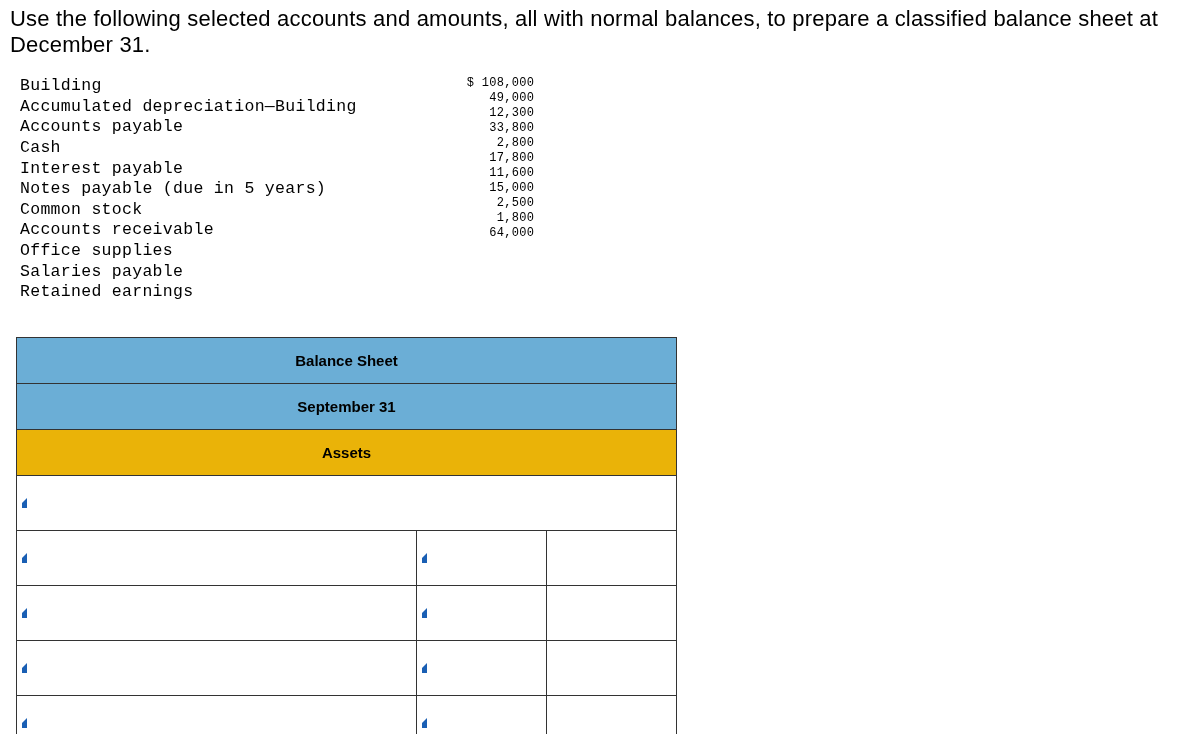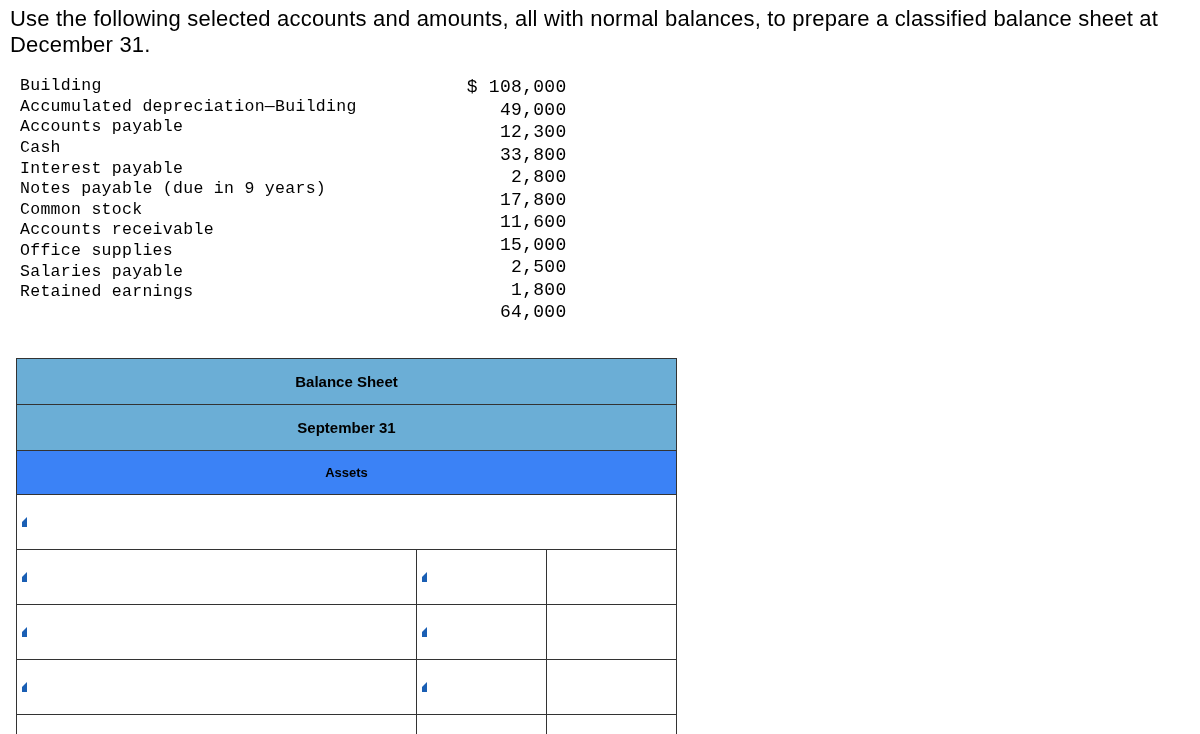--- a/index.html
+++ b/index.html
@@ -22,21 +22,21 @@
     }
     .account-labels {
       font-family: 'Courier New', Courier, monospace;
       font-size: 16.5px;
       line-height: 1.25;
       white-space: pre;
       letter-spacing: 0.3px;
     }
     .account-values {
       font-family: 'Courier New', Courier, monospace;
-      font-size: 18px;
+      font-size: 12px;
       line-height: 1.25;
       white-space: pre;
       letter-spacing: 0.3px;
     }
     .bs-table {
       border-collapse: collapse;
       width: 660px;
       margin-left: 6px;
       table-layout: fixed;
     }
@@ -47,24 +47,24 @@
       vertical-align: middle;
       position: relative;
     }
     .bs-header-1, .bs-header-2 {
       background: #6baed6;
       text-align: center;
       font-weight: bold;
       font-size: 15px;
     }
     .bs-header-3 {
-      background: #3b82f6;
+      background: #eab308;
       text-align: center;
       font-weight: bold;
-      font-size: 13px;
+      font-size: 15px;
     }
     .col-desc { width: 400px; }
     .col-val1 { width: 130px; }
     .col-val2 { width: 130px; }
     .dd-cell {
       padding: 0;
     }
     .dd-inner {
       width: 100%;
       height: 26px;
@@ -92,21 +92,21 @@
 <body>
 
 <div class="instruction">Use the following selected accounts and amounts, all with normal balances, to prepare a classified balance sheet at December 31.</div>
 
 <div class="accounts-block">
   <div class="account-labels">Building
 Accumulated depreciation—Building
 Accounts payable
 Cash
 Interest payable
-Notes payable (due in 9 years)
+Notes payable (due in 5 years)
 Common stock
 Accounts receivable
 Office supplies
 Salaries payable
 Retained earnings</div>
   <div style="width:110px;"></div>
   <div class="account-values">$ 108,000
    49,000
    12,300
    33,800

